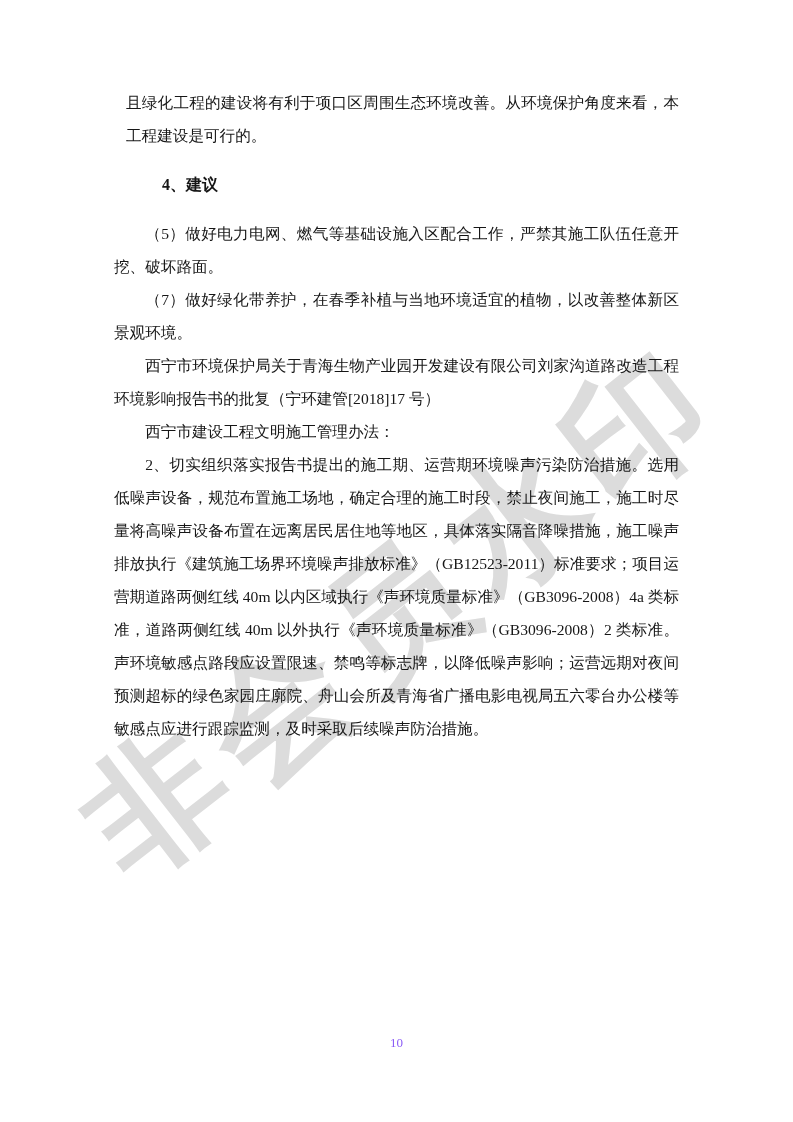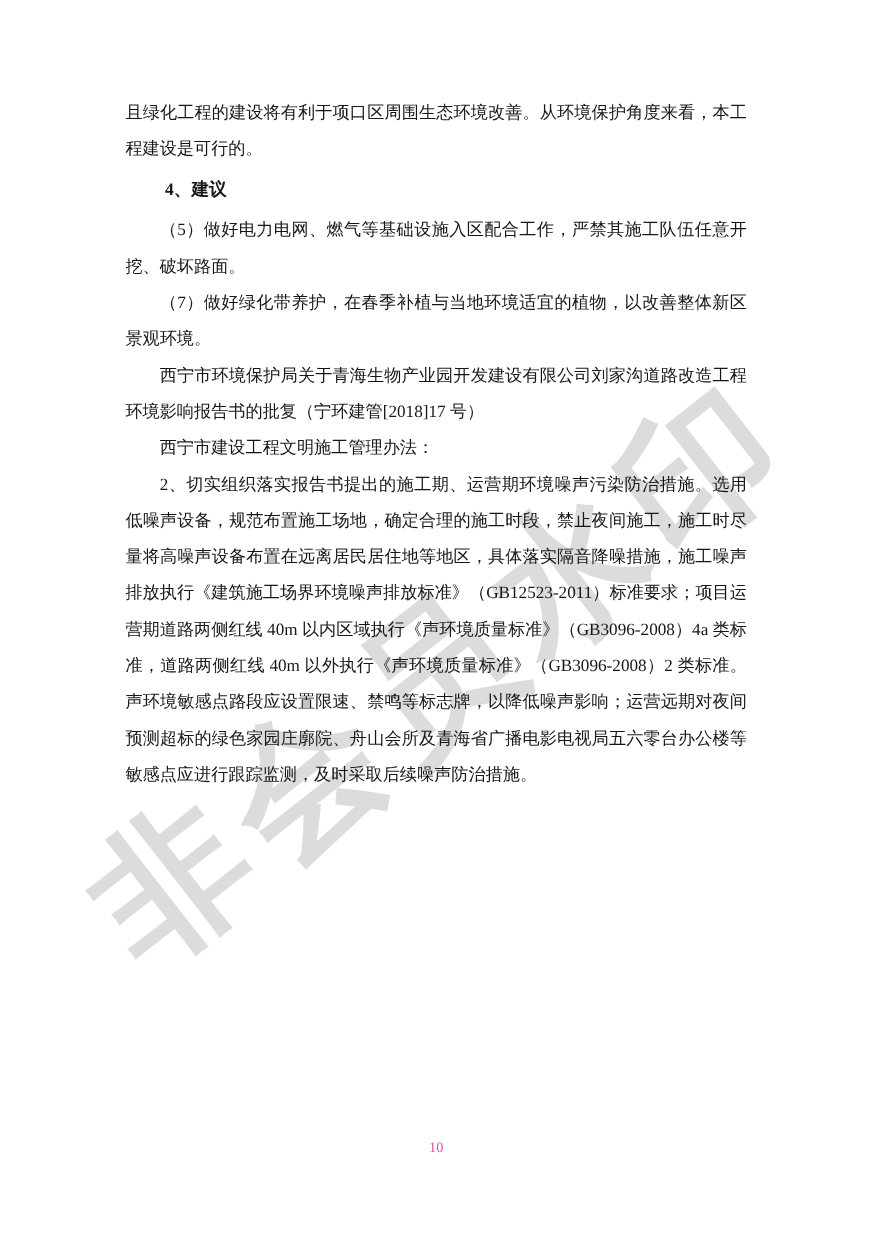--- a/index.html
+++ b/index.html
@@ -41,40 +41,41 @@
   .para {
     margin: 0;
     font-size: 15.6px;
     line-height: 33px;
     text-align: justify;
     text-justify: inter-character;
     text-indent: 2em;
   }
   .para.flush {
     text-indent: 0;
+    margin-left: 12px;
   }
   .heading {
-    margin: 4px;
+    margin: 16px;
     font-size: 16px;
     line-height: 33px;
     font-weight: bold;
     text-align: left;
   }
   .heading.indent {
     text-indent: 2em;
   }
   .page-number {
     position: absolute;
     left: 0;
     right: 0;
     top: 1034px;
     text-align: center;
     font-size: 13px;
     line-height: 18px;
-    color: #ec4899;
+    color: #8b5cf6;
     z-index: 1;
   }
 </style>
 </head>
 <body>
 
 <div class="page">
 
   <div class="watermark">非会员水印</div>
 

